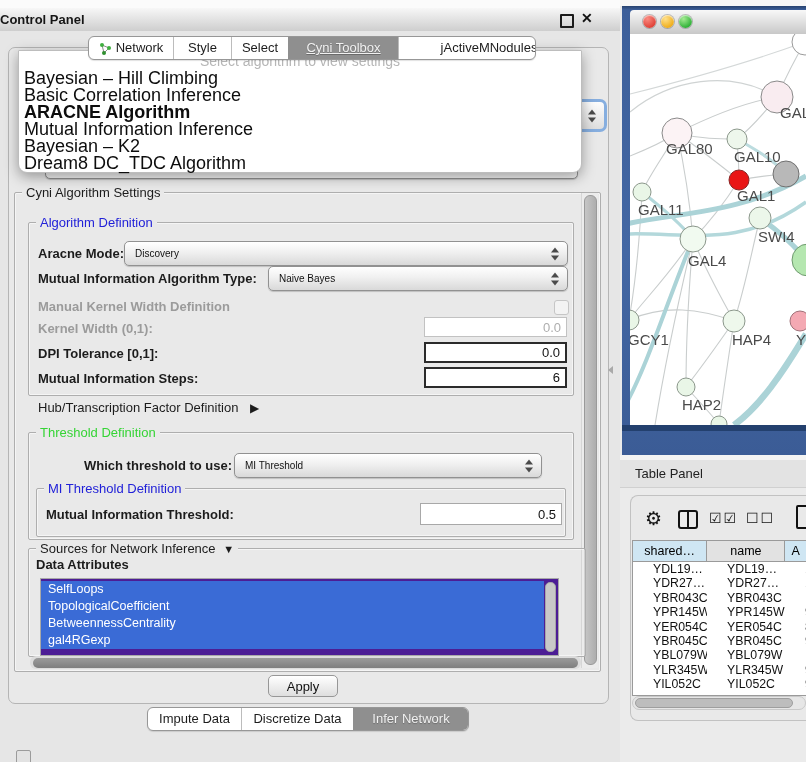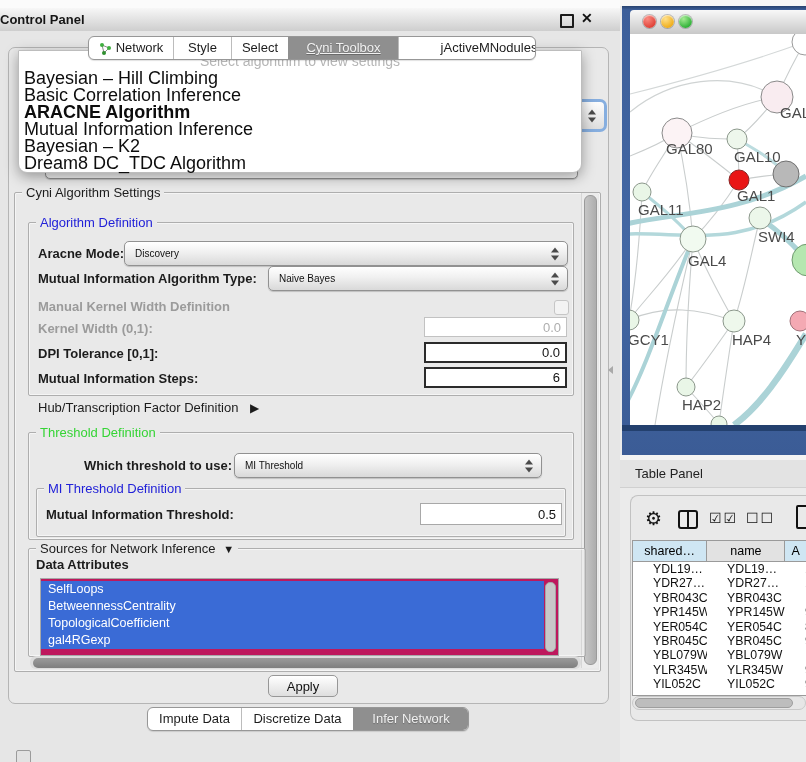--- a/index.html
+++ b/index.html
@@ -152,25 +152,25 @@
   <div class="tf" style="left:420px;top:503px;width:142px;height:22px;border:1px solid #a8a8a8;">
     <span>0.5</span>
   </div>
 
   <div class="grp" style="left:28px;top:548px;width:556px;height:107px;"></div>
   <div class="grp-label" style="left:36px;top:541px;color:#1c1c1c;">
     <span>Sources for Network Inference</span>
     <span style="font-size:11px;margin-left:4px;">▼</span>
   </div>
   <div class="lbl b" style="left:36px;top:557px;">Data Attributes</div>
-  <div class="abs" style="left:40px;top:578px;width:517px;height:76px;background:#be185d;border:1px solid #a8a8a8;overflow:hidden;">
+  <div class="abs" style="left:40px;top:578px;width:517px;height:76px;background:#4c1d95;border:1px solid #a8a8a8;overflow:hidden;">
     <div id="attr-list" style="position:absolute;left:0;top:2px;right:14px;">
         <div class="attr-item">SelfLoops</div>
+        <div class="attr-item">TopologicalCoefficient</div>
         <div class="attr-item">BetweennessCentrality</div>
-        <div class="attr-item">TopologicalCoefficient</div>
         <div class="attr-item">gal4RGexp</div>
       </div>
     <div class="abs" style="right:2px;top:3px;width:9px;height:68px;background:#c8c8c8;border:1px solid #a6a6a6;border-radius:5px;"></div>
   </div>
 
   <div class="abs" style="left:30px;top:656px;width:551px;height:13px;background:#dcdcdc;border-radius:6px;"></div>
   <div class="abs" style="left:33px;top:658px;width:545px;height:10px;background:linear-gradient(#9b9b9b,#7e7e7e);border-radius:5px;"></div>
 
   <button style="position:absolute;left:268px;top:675px;width:70px;height:22px;border:1px solid #979797;border-radius:5px;background:linear-gradient(#ffffff,#dedede);font-size:13px;font-family:'Liberation Sans',sans-serif;color:#111;"><span>Apply</span></button>
 

